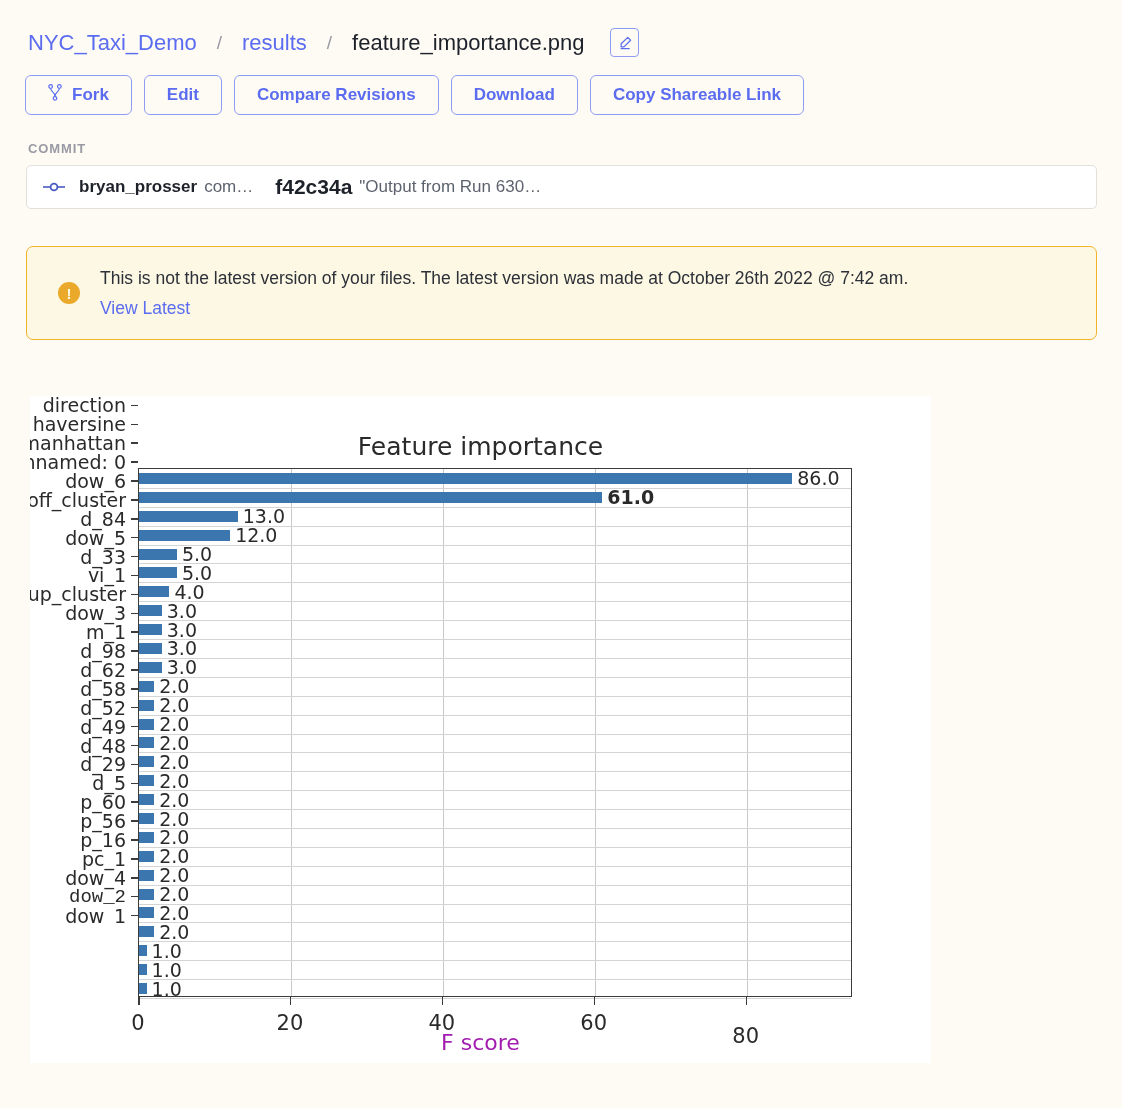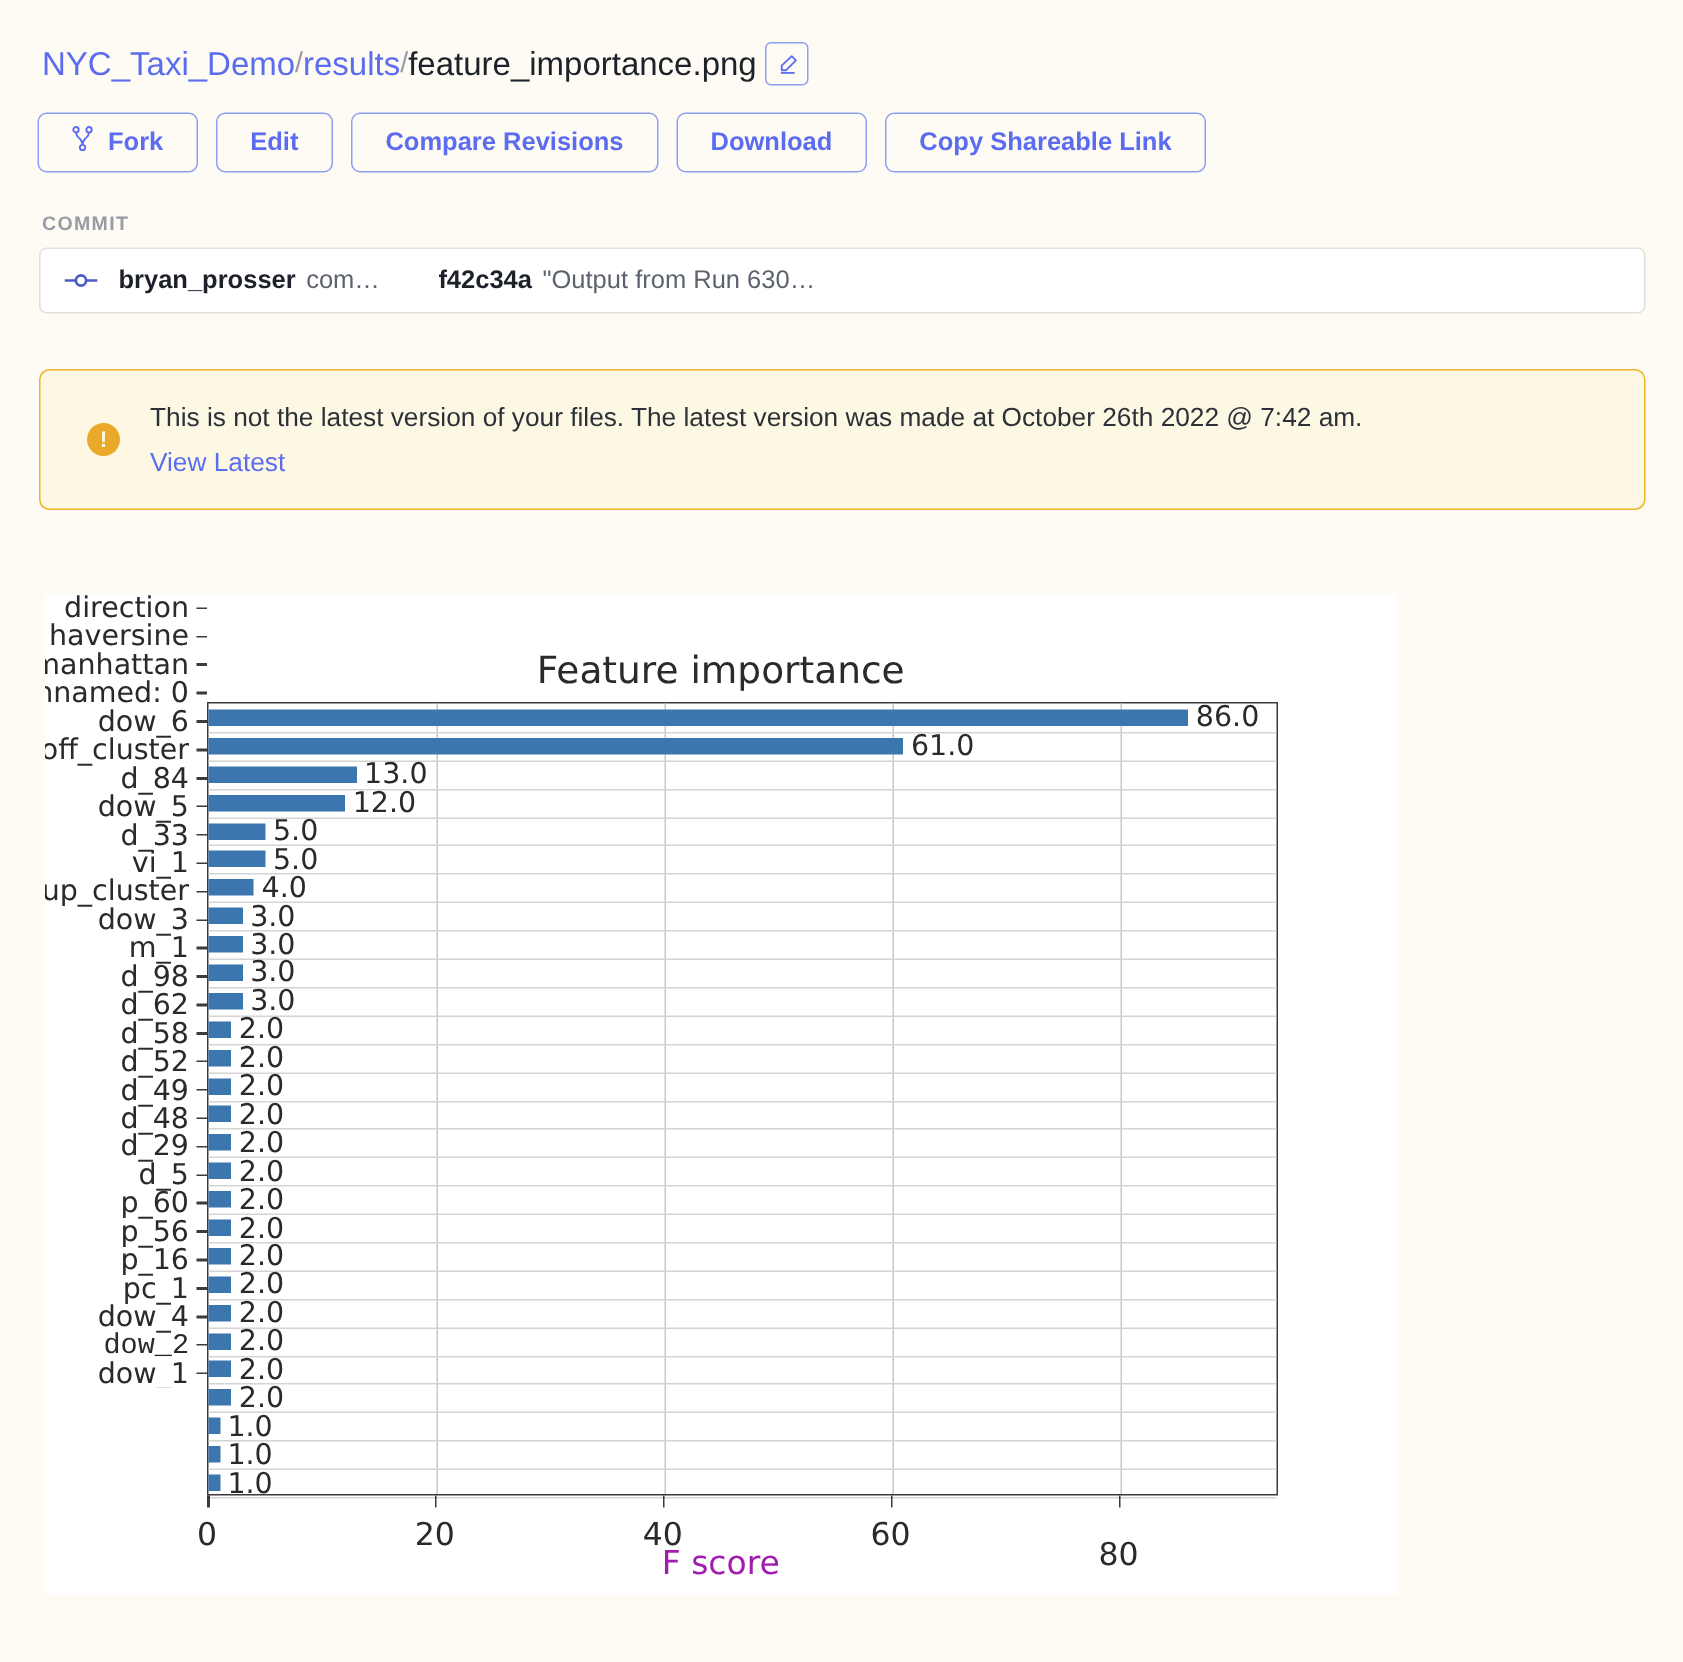--- a/index.html
+++ b/index.html
@@ -12,21 +12,21 @@
     background: #fdfbf3;
     font-family: "Liberation Sans", sans-serif;
     color: #2c3038;
     overflow: hidden;
   }
 
   
   .breadcrumb {
     display: flex;
     align-items: center;
-    gap: 0;
+    gap: 20px;
     padding: 28px 0 0 28px;
     font-size: 22px;
     line-height: 1;
   }
   .crumb-link {
     color: #5b6cf0;
     text-decoration: none;
     font-weight: 400;
   }
   .crumb-sep {
@@ -103,23 +103,23 @@
     font-size: 17px;
     color: #1d2129;
   }
   .commit-verb {
     font-size: 17px;
     color: #5d636e;
     margin-left: 7px;
   }
   .commit-sha {
     font-weight: 700;
-    font-size: 17px;
+    font-size: 21px;
     color: #1d2129;
-    margin-left: 39px;
+    margin-left: 22px;
   }
   .commit-msg {
     font-size: 17px;
     color: #5d636e;
     margin-left: 7px;
     max-width: 186px;
     overflow: hidden;
     white-space: nowrap;
     text-overflow: ellipsis;
   }
@@ -366,21 +366,21 @@
   <div class="plot" id="plot">
       <div class="gridline" style="left: 151.915px;"></div>
       <div class="gridline" style="left: 303.83px;"></div>
       <div class="gridline" style="left: 455.745px;"></div>
       <div class="gridline" style="left: 607.66px;"></div>
       <div class="hrow-line" style="top: 18.8929px;"></div>
       <div class="bar" style="left: 0px; top: 3.94643px; width: 653.234px;"></div>
       <div class="bar-val" style="left: 658.234px; top: -1.55357px;">86.0</div>
       <div class="hrow-line" style="top: 37.7857px;"></div>
       <div class="bar" style="left: 0px; top: 22.8393px; width: 463.34px;"></div>
-      <div class="bar-val" style="left: 468.34px; top: 17.3393px;">61.0</div>
+      <div class="bar-val" style="left: 468.34px; top: 17.3393px; font-weight: bold;">61.0</div>
       <div class="hrow-line" style="top: 56.6786px;"></div>
       <div class="bar" style="left: 0px; top: 41.7321px; width: 98.7447px;"></div>
       <div class="bar-val" style="left: 103.745px; top: 36.2321px;">13.0</div>
       <div class="hrow-line" style="top: 75.5714px;"></div>
       <div class="bar" style="left: 0px; top: 60.625px; width: 91.1489px;"></div>
       <div class="bar-val" style="left: 96.1489px; top: 55.125px;">12.0</div>
       <div class="hrow-line" style="top: 94.4643px;"></div>
       <div class="bar" style="left: 0px; top: 79.5179px; width: 37.9787px;"></div>
       <div class="bar-val" style="left: 42.9787px; top: 74.0179px;">5.0</div>
       <div class="hrow-line" style="top: 113.357px;"></div>

